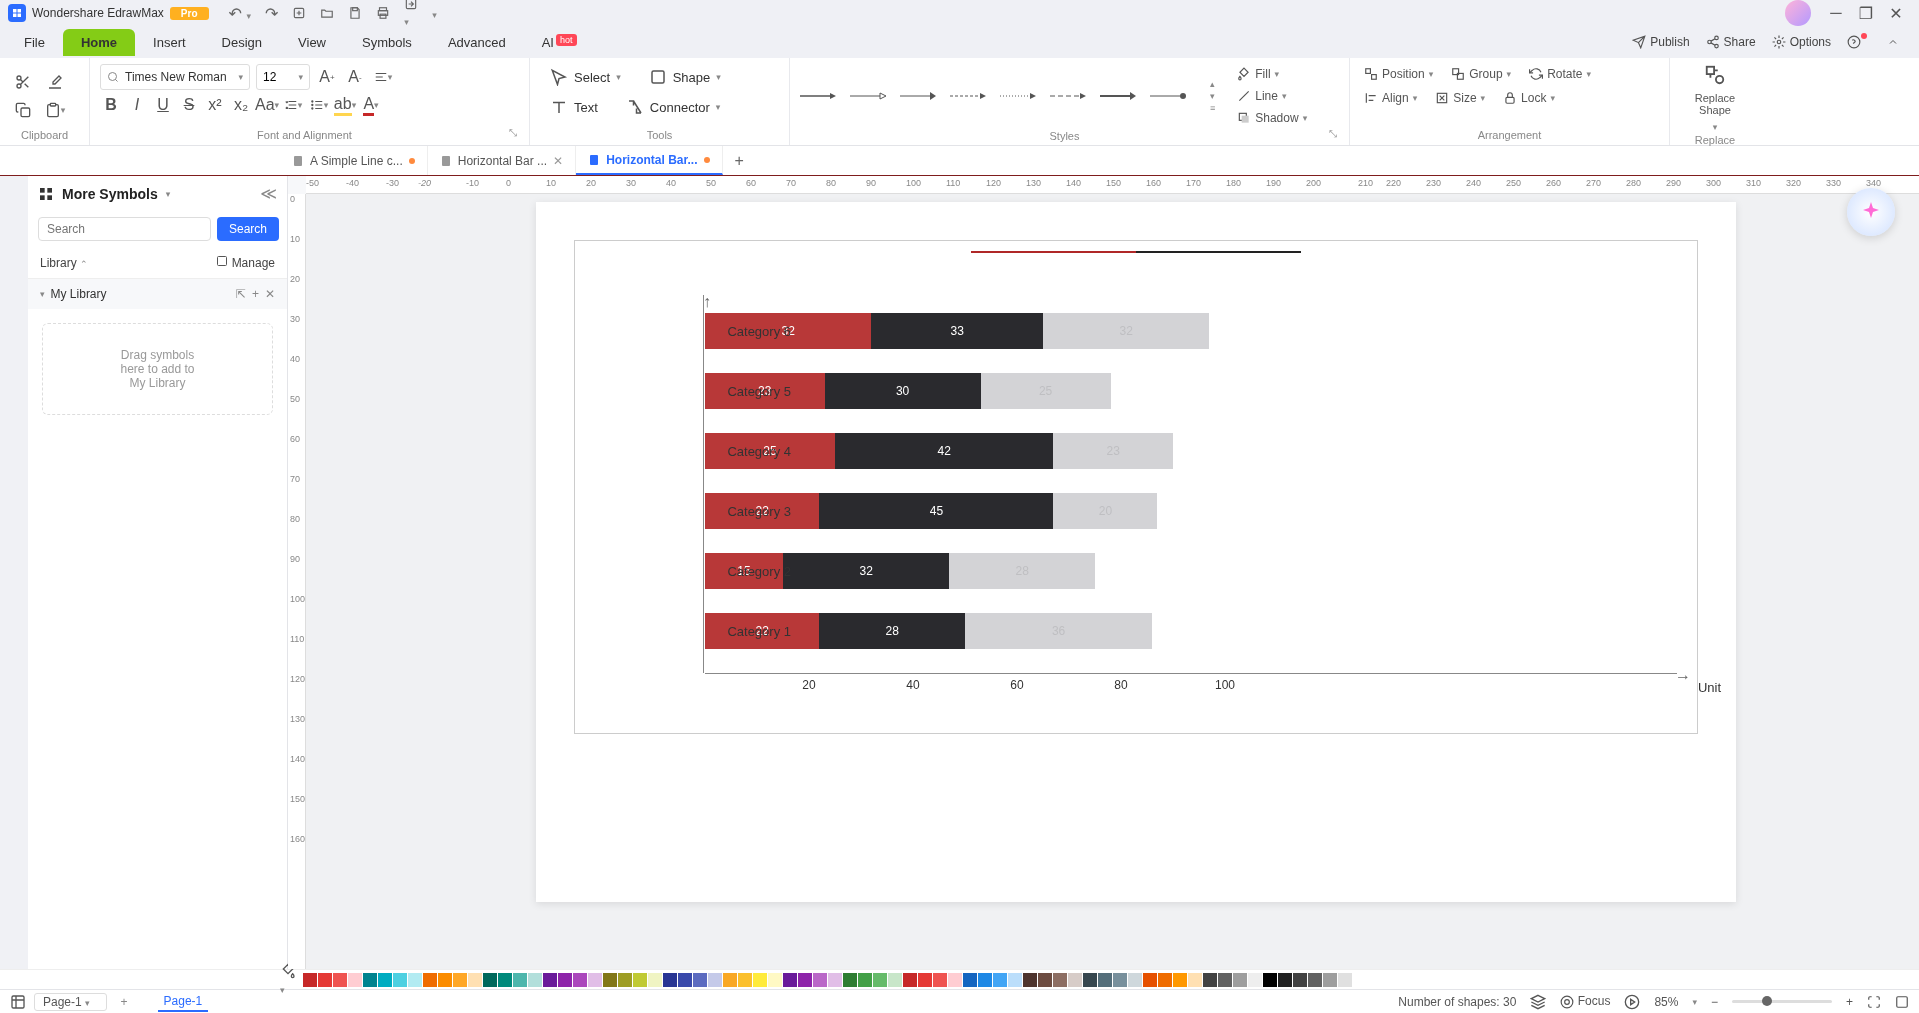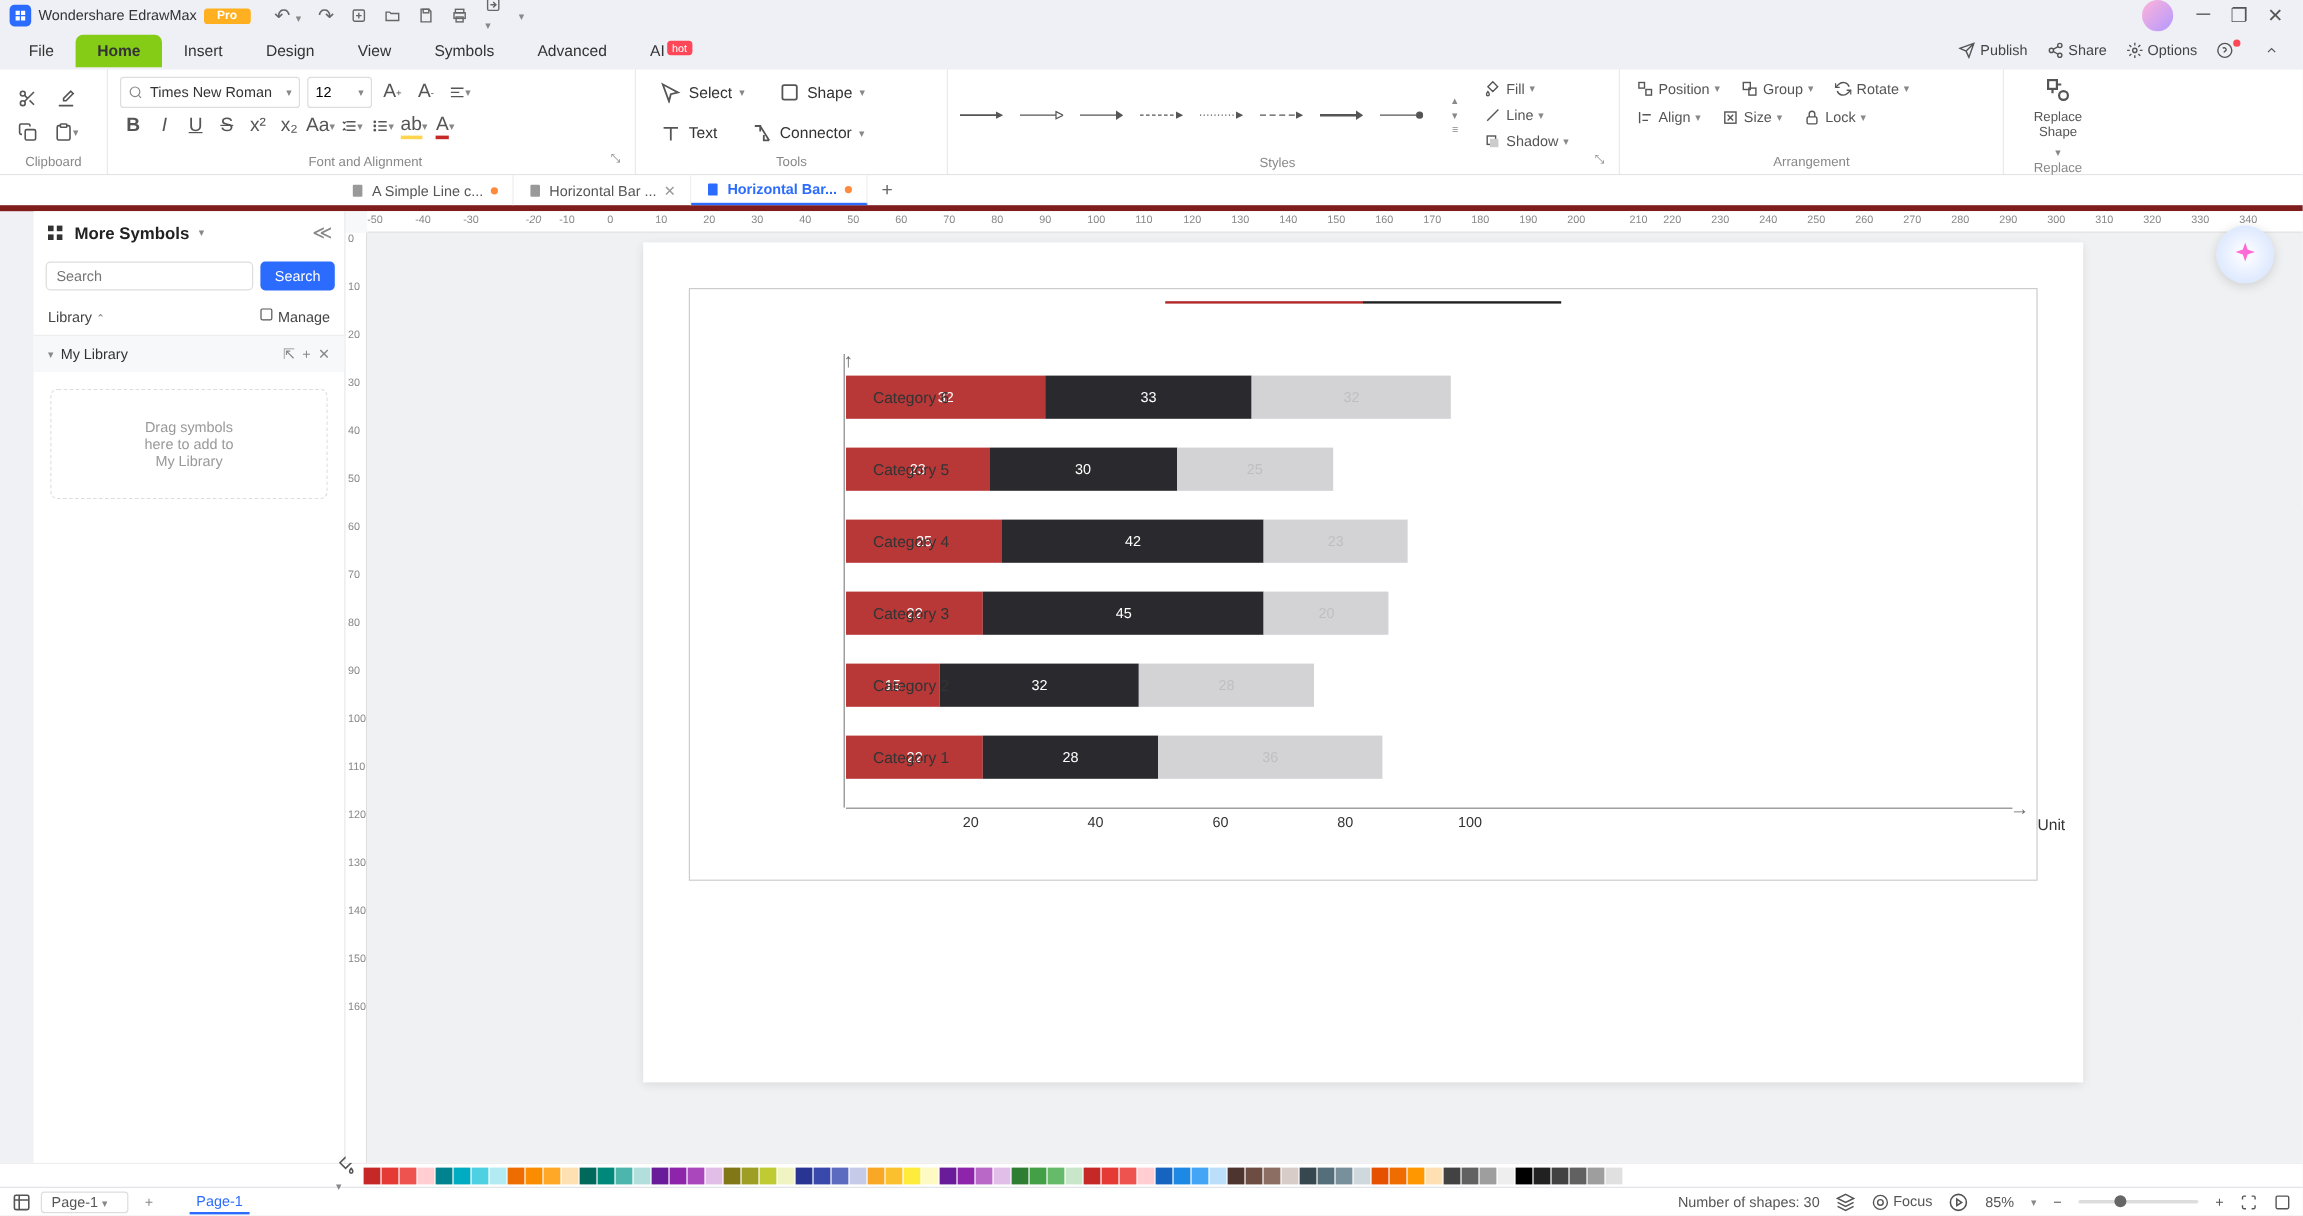--- a/index.html
+++ b/index.html
@@ -35,21 +35,21 @@
 .ribbon .iconbtn.sm { width: 22px; height: 22px; }
 .ribbon .two-row { display: flex; flex-direction: column; gap: 2px; }
 .ribbon .fontselect { border: 1px solid #ddd; border-radius: 3px; height: 26px; padding: 0 6px; display: flex; align-items: center; gap: 6px; font-size: 12px; color: #333; min-width: 150px; background: #fff; }
 .ribbon .fontsize { border: 1px solid #ddd; border-radius: 3px; height: 26px; width: 54px; padding: 0 6px; display: flex; align-items: center; font-size: 12px; background: #fff; }
 .ribbon .bigbtn { display: flex; align-items: center; gap: 6px; padding: 4px 10px; cursor: pointer; font-size: 13px; color: #333; border-radius: 4px; }
 .ribbon .arrows { display: flex; gap: 14px; align-items: center; }
 .ribbon .propbtn { display: flex; align-items: center; gap: 4px; font-size: 12px; color: #555; cursor: pointer; padding: 3px 4px; }
 .ribbon .dialog-launcher { font-size: 10px; color: #888; text-align: right; padding-right: 2px; cursor: pointer; }
 
 
-.doctabs { height: 30px; background: #fff; display: flex; align-items: center; padding-left: 280px; border-bottom: 5px solid #7f1d1d; }
+.doctabs { height: 30px; background: #fff; display: flex; align-items: center; padding-left: 280px; border-bottom: 1px solid #7f1d1d; }
 .doctabs .tab { display: flex; align-items: center; gap: 6px; padding: 0 12px; height: 100%; font-size: 12px; color: #555; cursor: pointer; border-right: 1px solid #eee; max-width: 180px; }
 .doctabs .tab.active { color: #2b6cff; font-weight: 600; border-bottom: 2px solid #2b6cff; }
 .doctabs .tab .dot { width: 6px; height: 6px; background: #ff8a3d; border-radius: 50%; }
 .doctabs .tab .close { color: #999; }
 .doctabs .addtab { padding: 0 12px; color: #666; cursor: pointer; font-size: 16px; }
 
 
 .main { display: flex; height: calc(1013px - 26px - 32px - 88px - 30px - 20px - 24px); margin-left: 28px; }
 .sidebar { width: 260px; background: #fff; border-right: 1px solid #e3e4e8; display: flex; flex-direction: column; }
 .sidebar .header { display: flex; align-items: center; padding: 8px 10px; gap: 8px; }
@@ -306,21 +306,21 @@
           </div>
       </div>
     </div>
     <div style="display:flex;justify-content:space-between">
         <div class="glabel" style="flex:1">Font and Alignment</div>
         <div class="dialog-launcher">⤡</div>
       </div>
   </div>
 
   <div class="group" style="width:260px">
-    <div class="tools" style="flex-direction:row;align-items:flex-start;gap:4px">
+    <div class="tools" style="flex-direction:column;align-items:flex-start;gap:4px">
       <div style="display:flex;gap:8px">
         <div class="bigbtn">
             <svg width="18" height="18" viewBox="0 0 24 24" fill="none" stroke="#555" stroke-width="2">
               <path d="M3 3l7 19 2-8 8-2L3 3z"></path>
             </svg>
             <span>Select</span>
             <span class="caret">▾</span>
           </div>
         <div class="bigbtn">
             <svg width="18" height="18" viewBox="0 0 24 24" fill="none" stroke="#555" stroke-width="2">
@@ -554,21 +554,21 @@
     <div class="dropzone" style="white-space:pre-line">Drag symbols
 here to add to
 My Library</div>
   </div>
 
   <div class="canvas-wrap">
     <div class="ruler-h" id="ruler-h">
         <span class="tick" style="left: 0px;">-50</span>
         <span class="tick" style="left: 40px;">-40</span>
         <span class="tick" style="left: 80px;">-30</span>
-        <span class="tick" style="left: 132px; font-style: italic;">-20</span>
+        <span class="tick" style="left: 112px; font-style: italic;">-20</span>
         <span class="tick" style="left: 160px;">-10</span>
         <span class="tick" style="left: 200px;">0</span>
         <span class="tick" style="left: 240px;">10</span>
         <span class="tick" style="left: 280px;">20</span>
         <span class="tick" style="left: 320px;">30</span>
         <span class="tick" style="left: 360px;">40</span>
         <span class="tick" style="left: 400px;">50</span>
         <span class="tick" style="left: 440px;">60</span>
         <span class="tick" style="left: 480px;">70</span>
         <span class="tick" style="left: 520px;">80</span>

